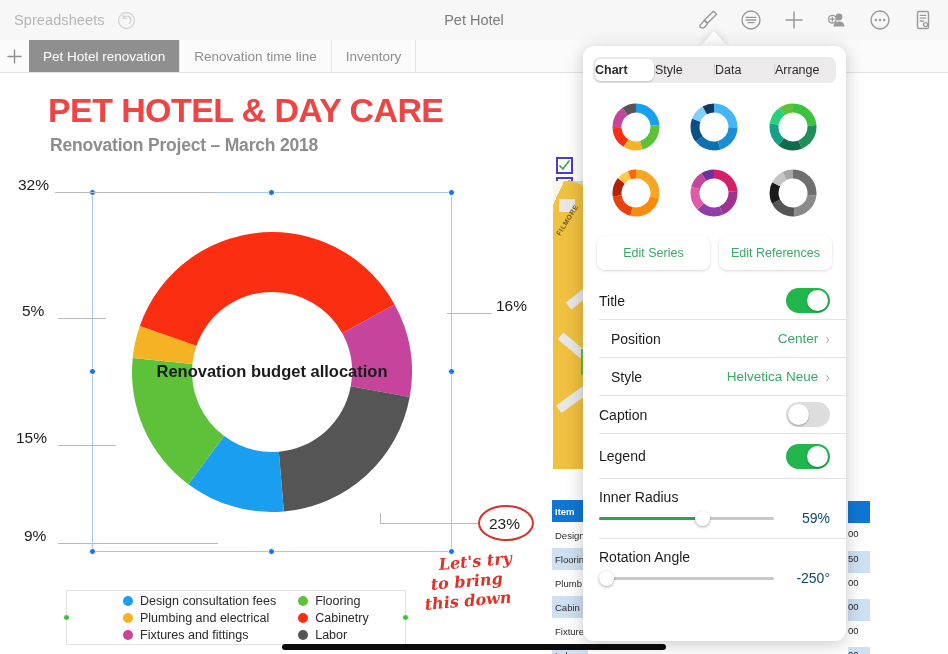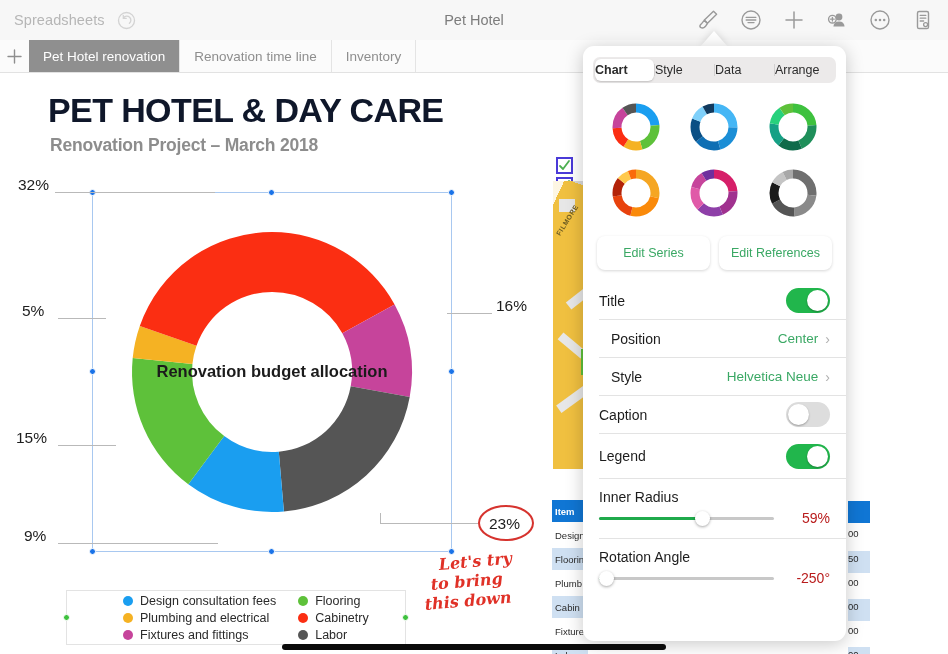--- a/index.html
+++ b/index.html
@@ -41,21 +41,21 @@
     display:flex; align-items:center; padding:0 14px;
     font-size:13.5px; color:#8e8e8e; border-right:1px solid #e4e4e4;
     white-space:nowrap;
   }
   .tab.active { background:#8f8f8f; color:#ffffff; }
 
   
   .canvas { position:absolute; left:0; top:73px; width:948px; height:581px; background:#fff; overflow:hidden; }
   .sheet-title {
     position:absolute; left:48px; top:18px;
-    font-size:34px; font-weight:bold; color:#0f172a; letter-spacing:-0.6px;
+    font-size:34px; font-weight:bold; color:#ef4444; letter-spacing:-0.6px;
   }
   .sheet-sub {
     position:absolute; left:50px; top:62px;
     font-size:17.5px; font-weight:bold; color:#8d8d8d; letter-spacing:-0.2px;
   }
 
   
   .chart-frame {
     position:absolute; left:92px; top:119px; width:360px; height:360px;
     border:1px solid #a8c8f0;
@@ -210,21 +210,21 @@
     background:#c8c8c8; border-radius:2px;
   }
   .track-fill {
     position:absolute; top:9px; left:0; height:2.5px;
     background:#1faa4b; border-radius:2px;
   }
   .knob-s {
     position:absolute; top:3px; width:15px; height:15px; border-radius:50%;
     background:#fff; box-shadow:0 1px 3px rgba(0,0,0,.35);
   }
-  .slider-val { font-size:14px; color:#b91c1c; width:46px; text-align:right; }
+  .slider-val { font-size:14px; color:#0c4a6e; width:46px; text-align:right; }
   .sec-label { padding:10px 16px 0 16px; font-size:14px; color:#1c1c1c; }
 
   .home-ind {
     position:absolute; left:50%; margin-left:-192px; bottom:4px;
     width:384px; height:6px; background:#0b0b0b; border-radius:3px;
   }
 </style>
 </head>
 <body>
 

